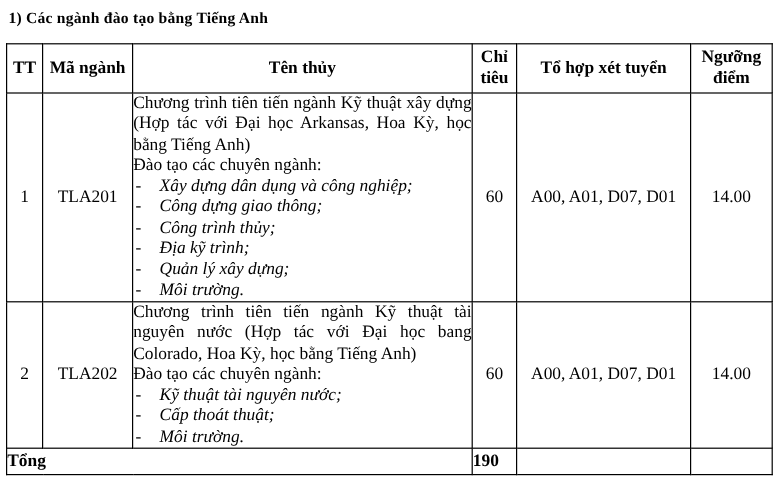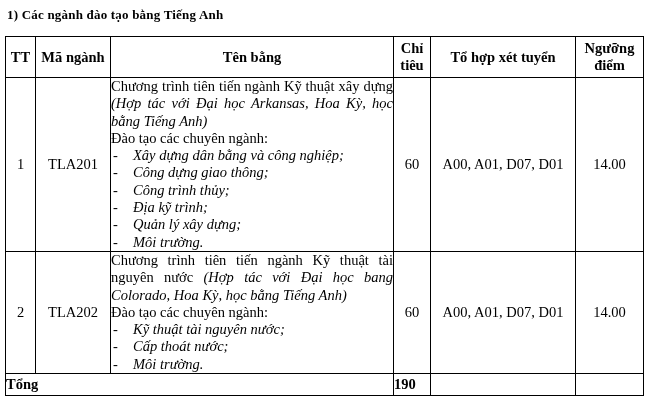--- a/index.html
+++ b/index.html
@@ -37,21 +37,21 @@
   td.center {
     text-align:center;
     vertical-align:middle;
   }
   td.name-cell {
     vertical-align:top;
     padding:1px 5px 0 6px;
     line-height:17.3px;
   }
   .para { text-align:justify; }
-  .it { font-style:italic; }
+  .it { }
   .li {
     display:grid;
     grid-template-columns:22px 1fr;
     font-style:italic;
   }
   .li .dash { padding-left:2px; font-style:normal; }
   tr.r1 { height:174px; }
   tr.r2 { height:120px; }
   tr.total { height:22px; }
   tr.total td { font-weight:bold; text-align:left; vertical-align:middle; }
@@ -69,35 +69,35 @@
       <col style="width:283px">
       <col style="width:37px">
       <col style="width:145px">
       <col style="width:68px">
     </colgroup>
 
     <tbody>
         <tr class="head">
       <th>TT</th>
       <th>Mã ngành</th>
-      <th>Tên bằng</th>
+      <th>Tên thủy</th>
       <th>Chỉ tiêu</th>
       <th>Tổ hợp xét tuyển</th>
       <th>Ngưỡng điểm</th>
     </tr>
 
     <tr class="r1">
       <td class="center">1</td>
       <td class="center">TLA201</td>
       <td class="name-cell">
         <div class="para"><span>Chương trình tiên tiến ngành Kỹ thuật xây dựng </span><span class="it">(Hợp tác với Đại học Arkansas, Hoa Kỳ, học bằng Tiếng Anh)</span></div>
         <div>Đào tạo các chuyên ngành:</div>
         <div class="li">
               <span class="dash">-</span>
-              <span>Xây dựng dân bằng và công nghiệp;</span>
+              <span>Xây dựng dân dụng và công nghiệp;</span>
             </div>
         <div class="li">
               <span class="dash">-</span>
               <span>Công dựng giao thông;</span>
             </div>
         <div class="li">
               <span class="dash">-</span>
               <span>Công trình thủy;</span>
             </div>
         <div class="li">
@@ -123,21 +123,21 @@
       <td class="center">TLA202</td>
       <td class="name-cell">
         <div class="para"><span>Chương trình tiên tiến ngành Kỹ thuật tài nguyên nước </span><span class="it">(Hợp tác với Đại học bang Colorado, Hoa Kỳ, học bằng Tiếng Anh)</span></div>
         <div>Đào tạo các chuyên ngành:</div>
         <div class="li">
               <span class="dash">-</span>
               <span>Kỹ thuật tài nguyên nước;</span>
             </div>
         <div class="li">
               <span class="dash">-</span>
-              <span>Cấp thoát nước;</span>
+              <span>Cấp thoát thuật;</span>
             </div>
         <div class="li">
               <span class="dash">-</span>
               <span>Môi trường.</span>
             </div>
       </td>
       <td class="center">60</td>
       <td class="center">A00, A01, D07, D01</td>
       <td class="center">14.00</td>
     </tr>

